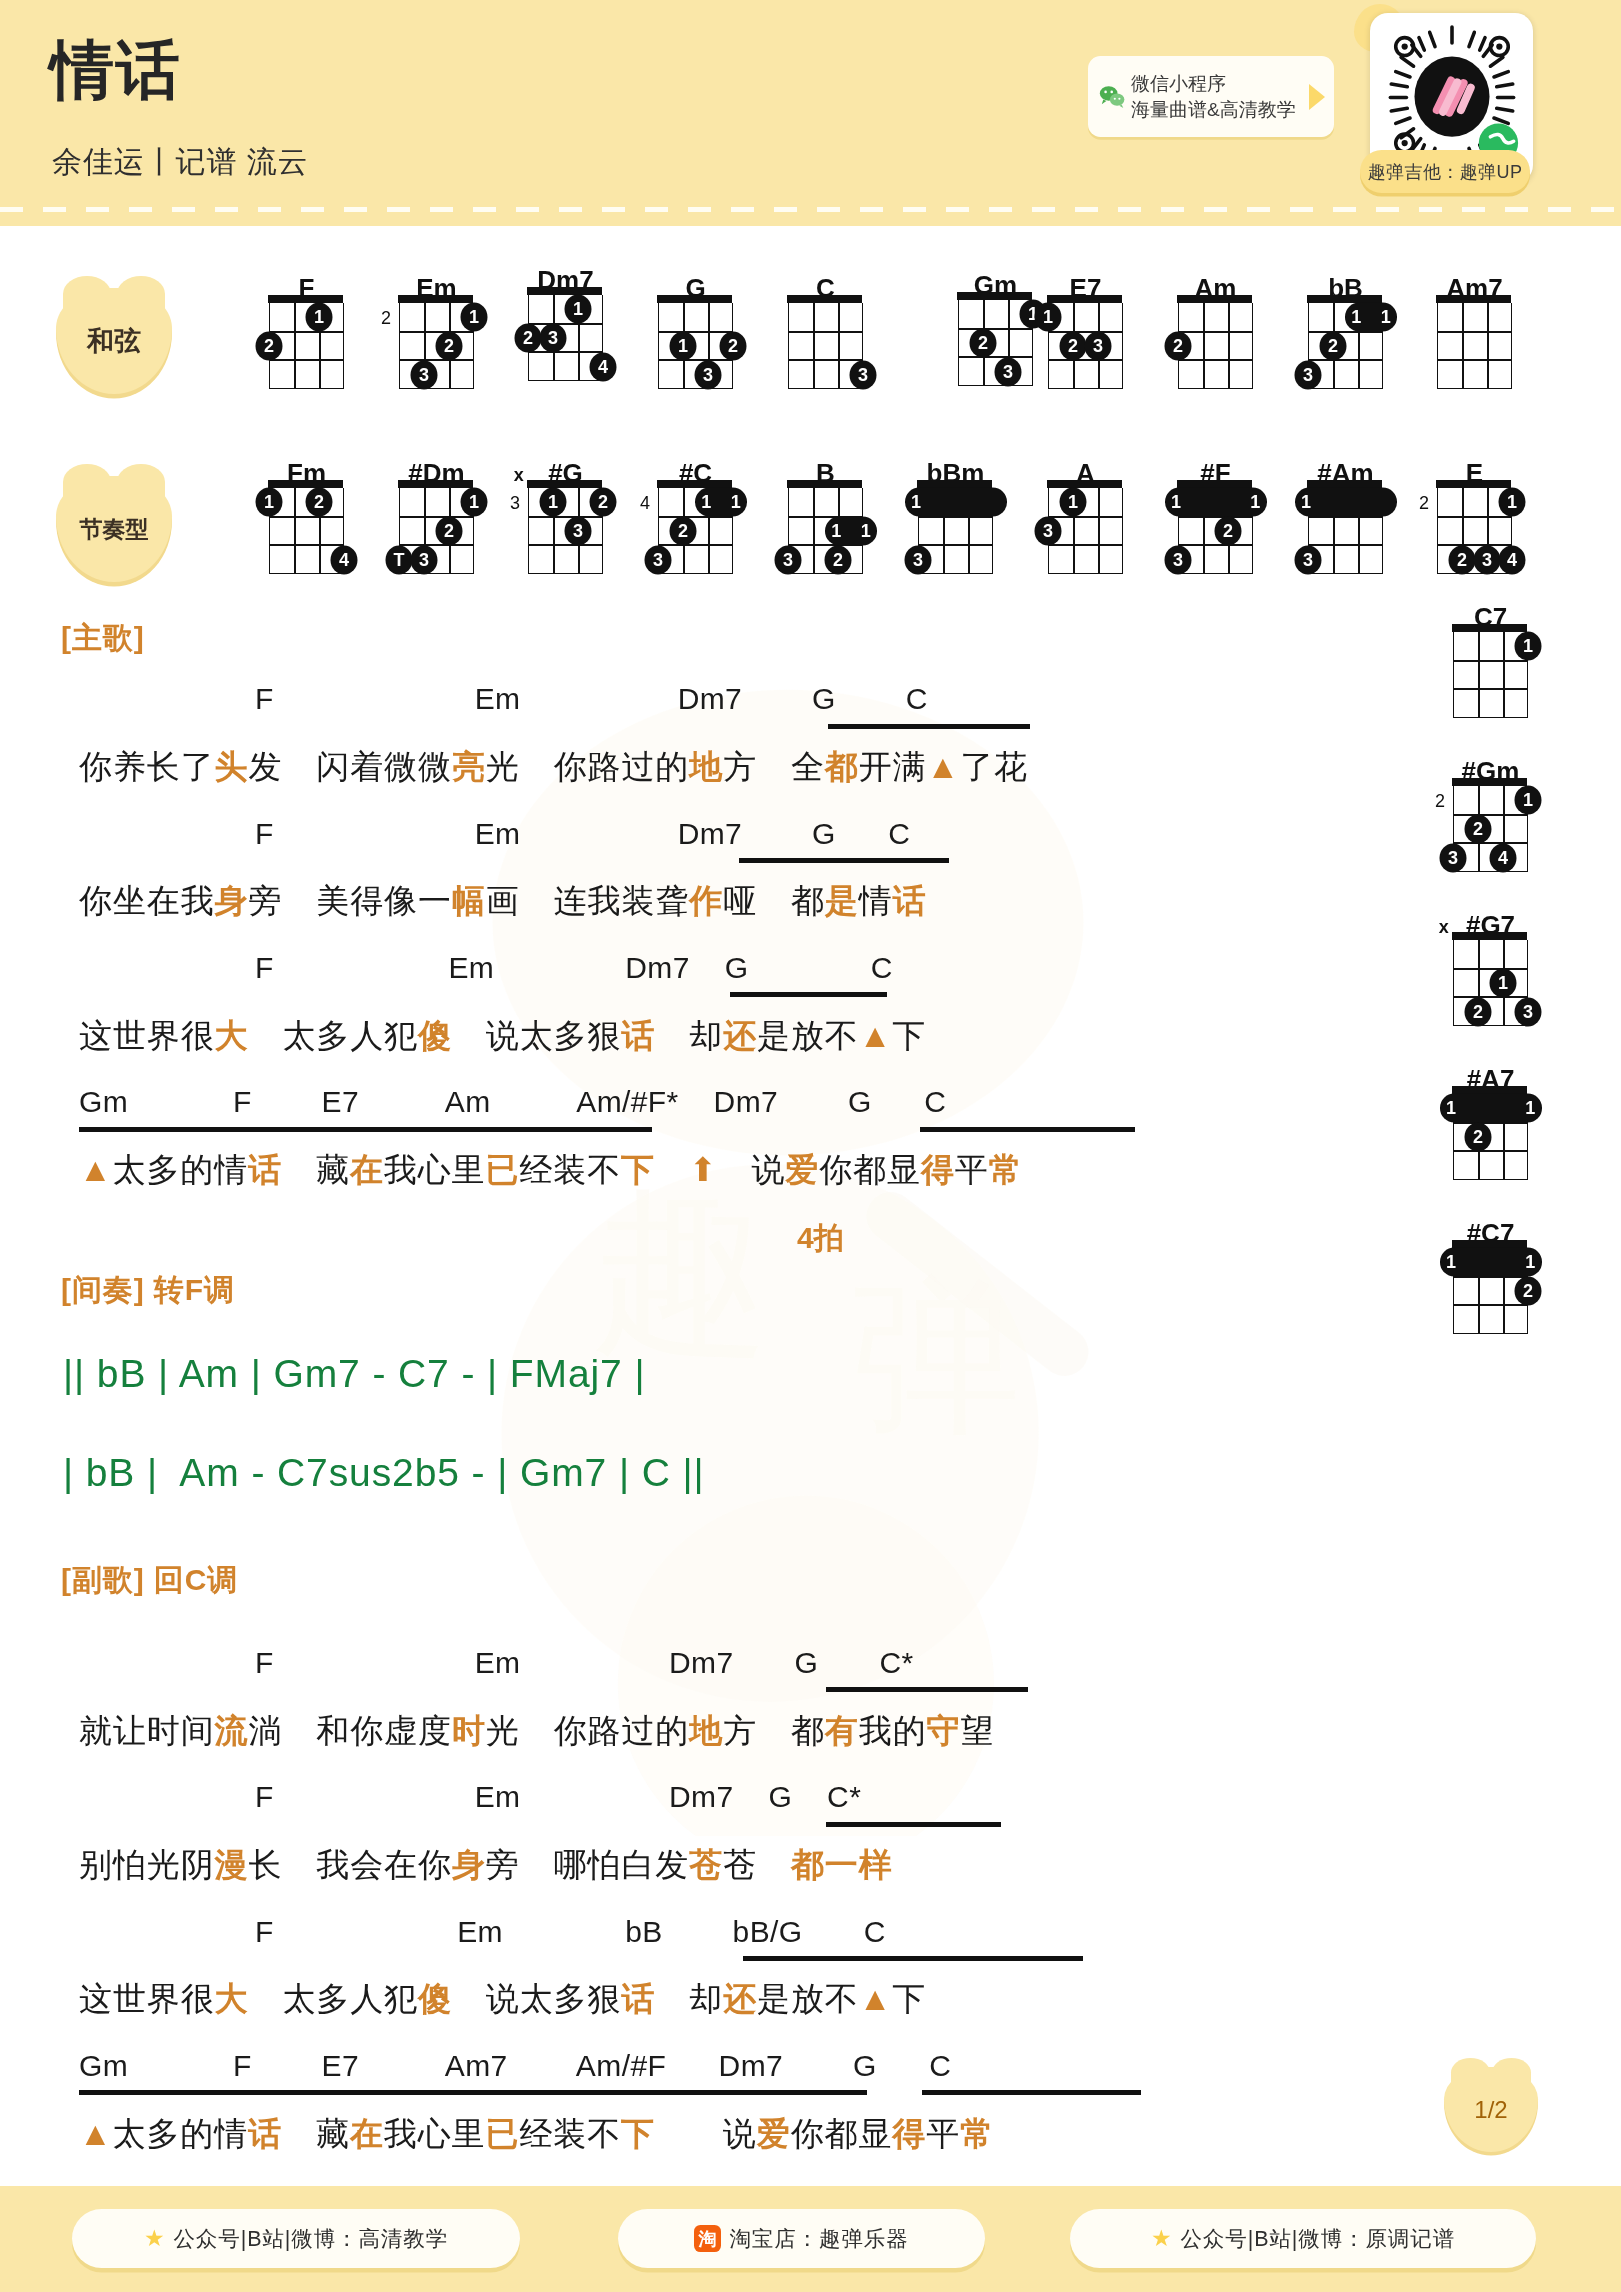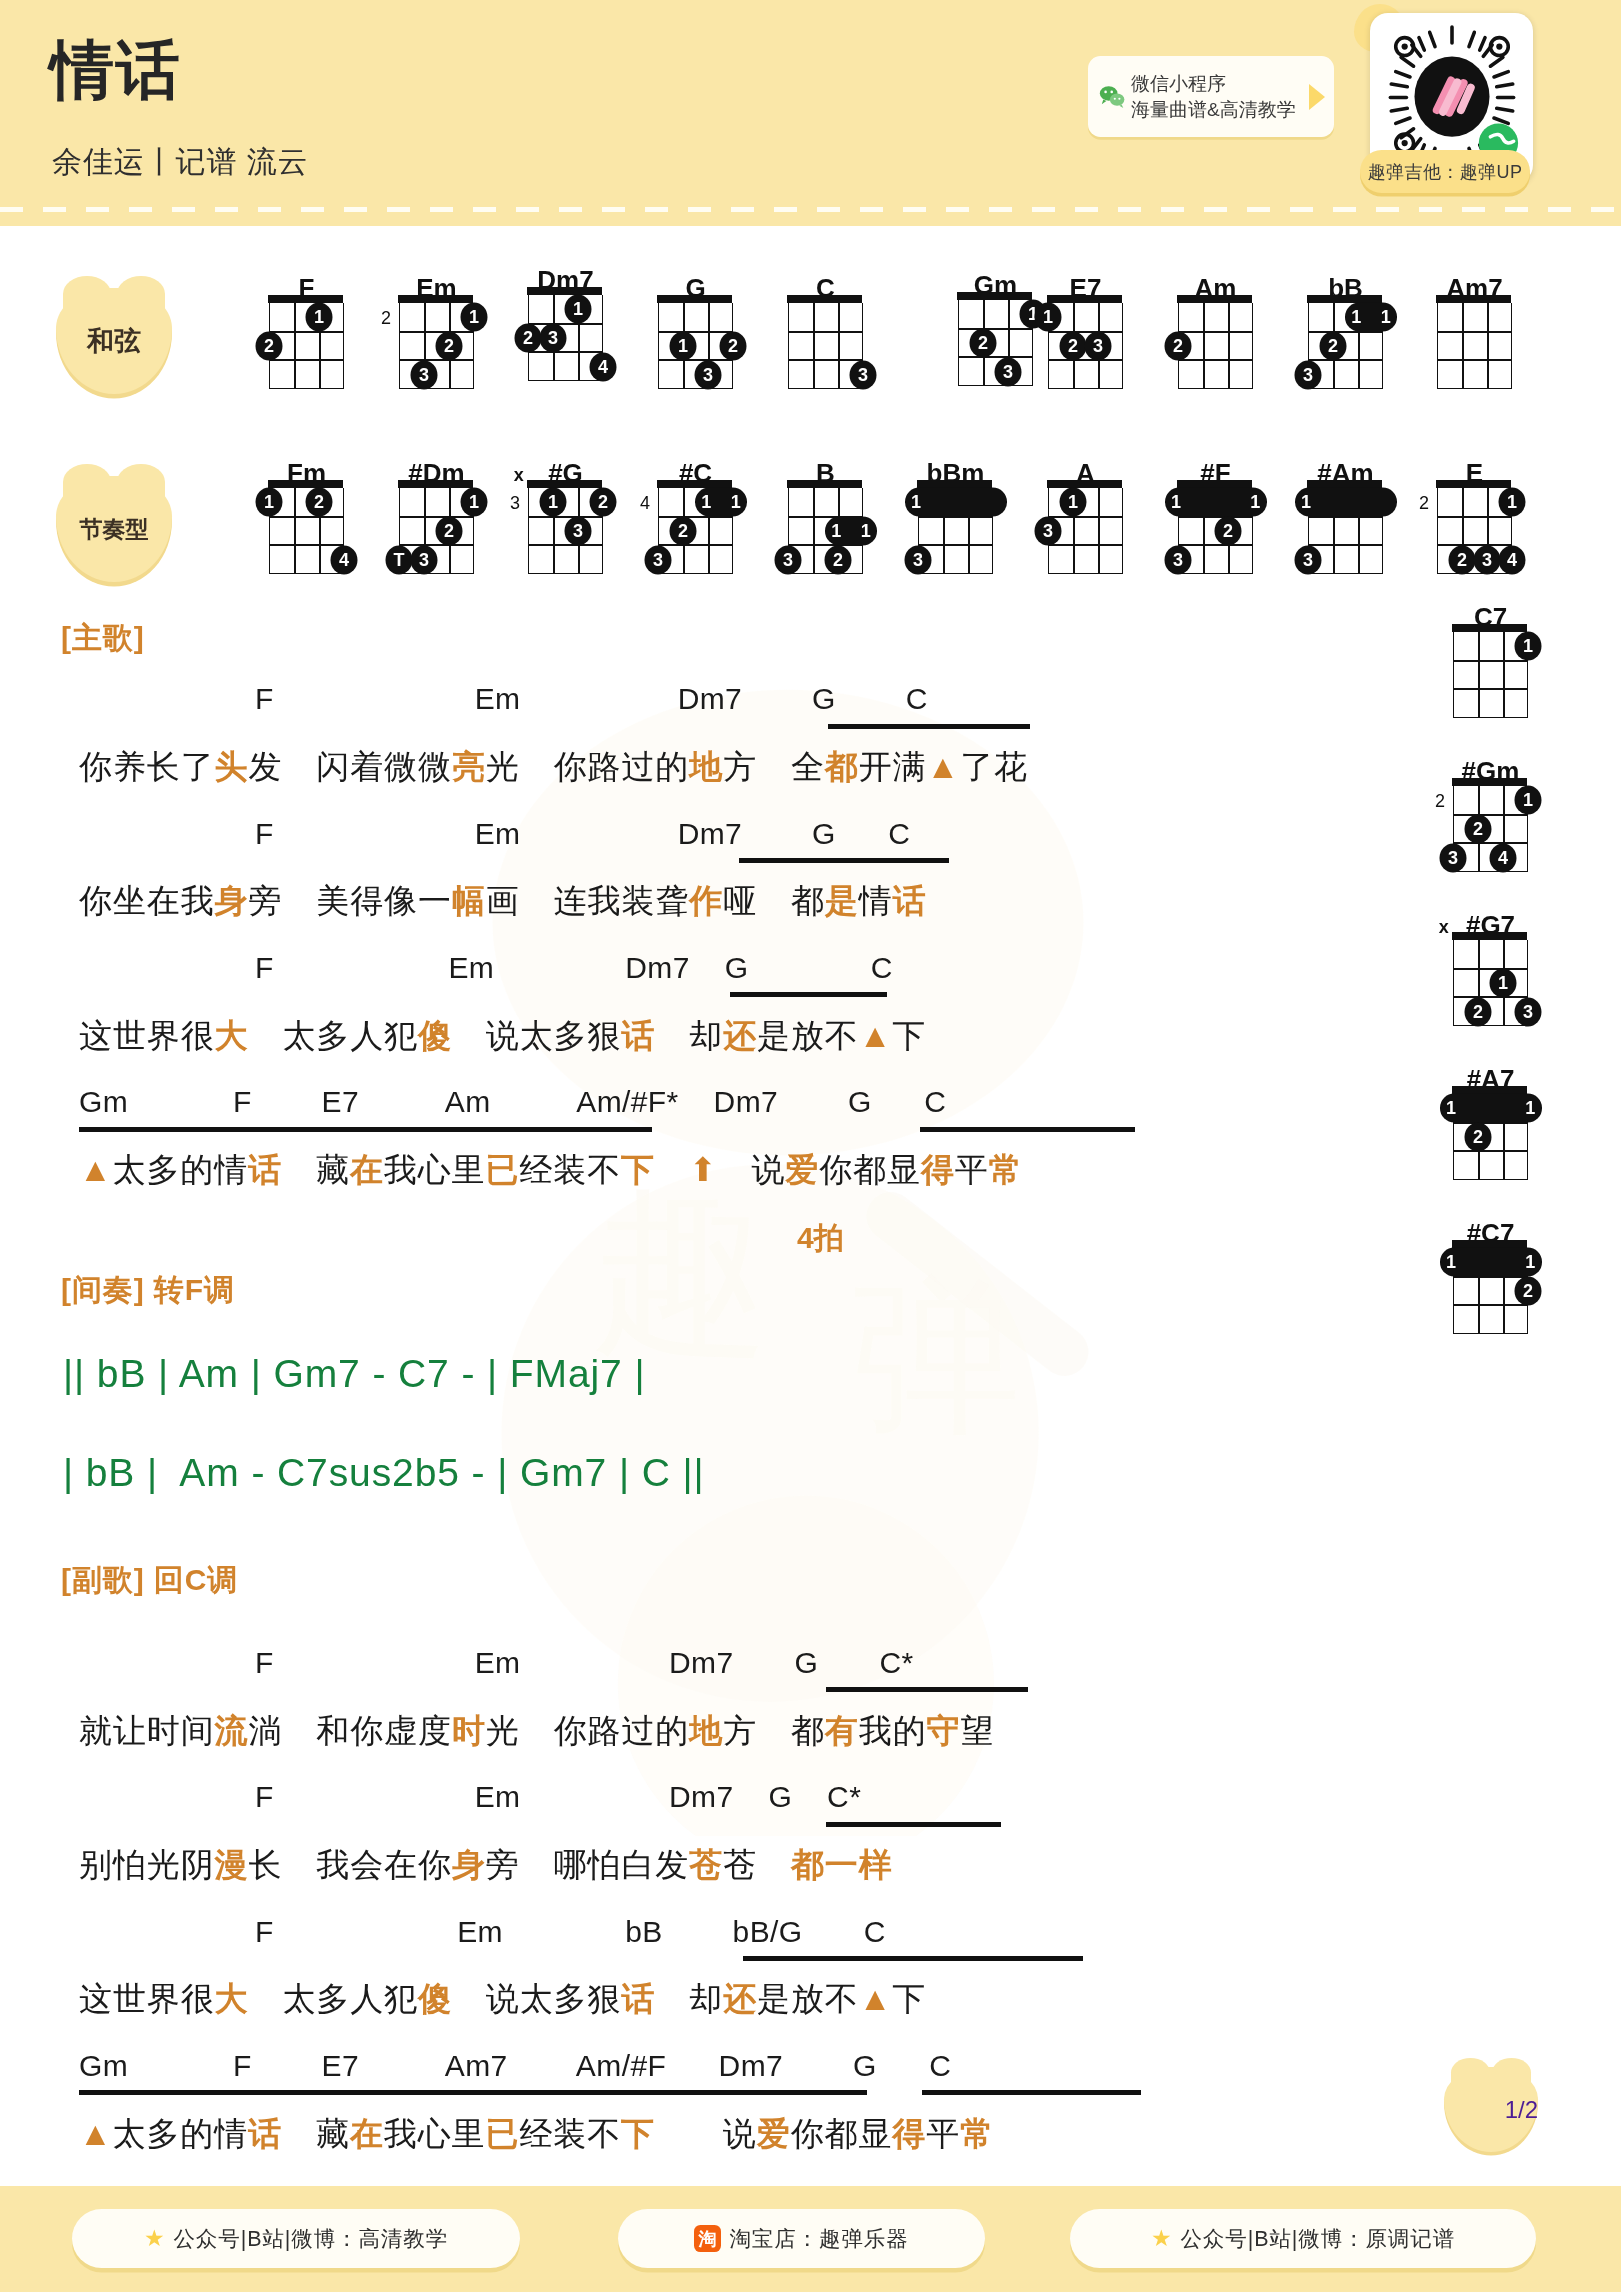--- a/index.html
+++ b/index.html
@@ -76,23 +76,22 @@
     font-size:27px;color:#3b3024;font-weight:600;
   }
   .blob:before,.blob:after{
     content:""; position:absolute; top:-11.6px; width:48px;height:36px;
     background:#fae7a8; border-radius:50% 50% 0 0;
   }
   .blob:before{left:7.2px;} .blob:after{right:7.2px;}
   #badge-chord{ left:56px; top:288px; }
   #badge-rhythm{ left:56px; top:476px; font-size:23px;}
   #page-num{
-    left:1444px; top:2067px; width:94px;height:85px;font-size:24px;color:#4c1d95;font-weight:400;
+    left:1444px; top:2067px; width:94px;height:85px;font-size:24px;color:#a16207;font-weight:400;
     box-shadow:0 3.6px 0 #f2d98d;
-    justify-content:flex-end;
   }
   #page-num:before,#page-num:after{ width:39px;height:29px;top:-9px;}
 
   
   .chord{ position:absolute; }
   .chord .cname{
     position:absolute; left:0; width:100%; top:-30px;
     text-align:center; font-size:26px; font-weight:700; color:#111;
     font-family:"Liberation Sans", sans-serif; white-space:nowrap;
   }

